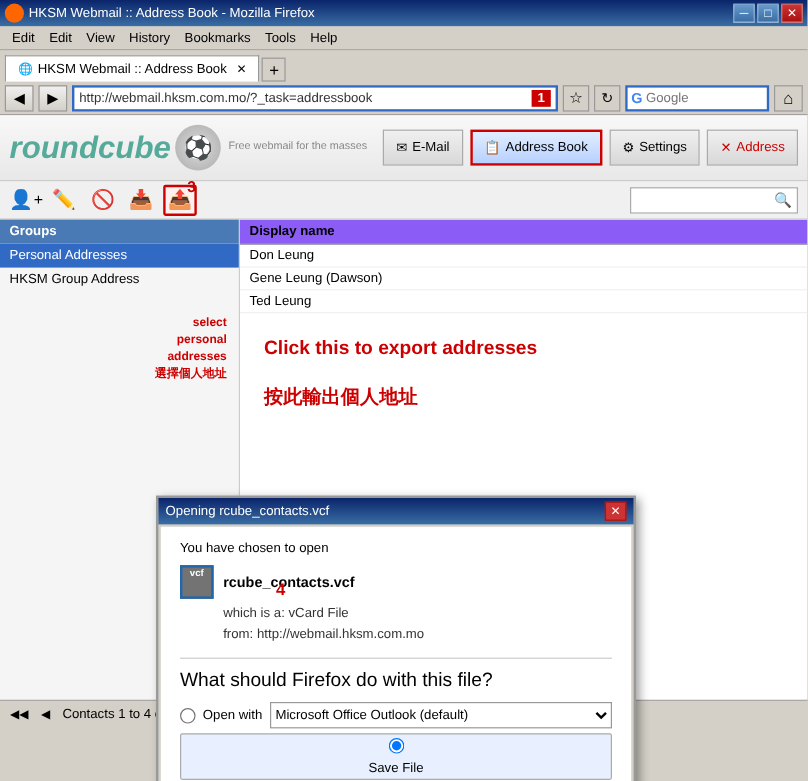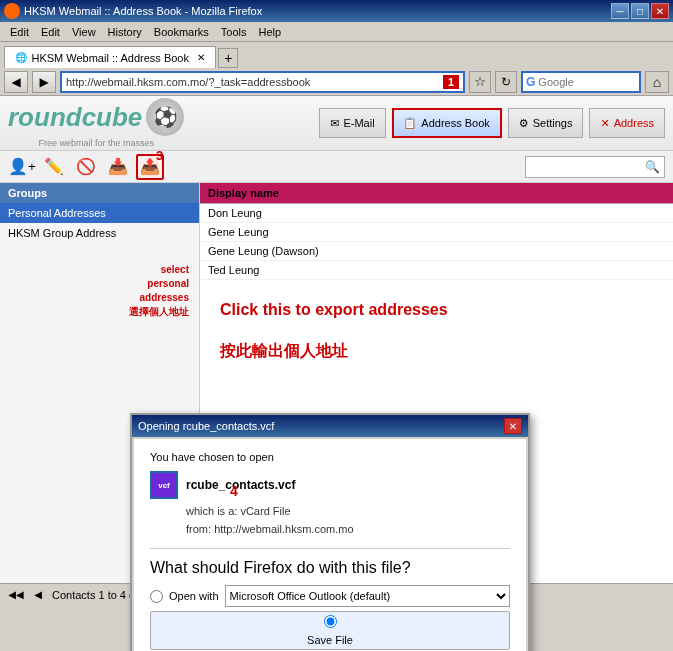--- a/index.html
+++ b/index.html
@@ -31,21 +31,21 @@
     .badge-1 { background: #cc0000; color: white; font-size: 11px; font-weight: bold; padding: 1px 5px; margin-left: 4px; }
     .star-btn { width: 22px; height: 22px; border: 1px solid #999; background: #d4d0c8; display: flex; align-items: center; justify-content: center; font-size: 13px; cursor: pointer; }
     .refresh-btn { width: 22px; height: 22px; border: 1px solid #999; background: #d4d0c8; display: flex; align-items: center; justify-content: center; font-size: 12px; cursor: pointer; }
     .search-box { width: 120px; height: 22px; border: 2px solid #316ac5; display: flex; align-items: center; background: white; }
     .google-g { padding: 0 3px; font-size: 12px; color: #4285f4; font-weight: bold; }
     .search-input { border: none; outline: none; flex: 1; font-size: 11px; background: transparent; }
     .home-btn { width: 24px; height: 22px; border: 1px solid #999; background: #d4d0c8; display: flex; align-items: center; justify-content: center; font-size: 14px; cursor: pointer; }
 
     
     .app-toolbar { background: linear-gradient(to bottom, #f8f8f8, #e8e8e8); height: 55px; display: flex; align-items: center; padding: 4px 8px; border-bottom: 1px solid #ccc; }
-    .logo-area { display: flex; align-items: center; gap: 6px; margin-right: auto; flex-direction: column; }
+    .logo-area { display: flex; align-items: center; gap: 6px; margin-right: auto; }
     .logo-icon { width: 38px; height: 38px; background: radial-gradient(circle, #ddd, #aaa); border-radius: 50%; display: flex; align-items: center; justify-content: center; font-size: 20px; }
     .logo-sub { font-size: 9px; color: #888; display: block; margin-top: -4px; }
     .nav-buttons { display: flex; gap: 6px; align-items: center; }
     .nav-btn-app { background: linear-gradient(to bottom, #f0f0f0, #d8d8d8); border: 1px solid #aaa; padding: 4px 10px; font-size: 11px; cursor: pointer; display: flex; align-items: center; gap: 4px; height: 30px; }
     .nav-btn-app.active { background: linear-gradient(to bottom, #e0eeff, #b8d0ff); border: 1px solid #316ac5; }
 
     
     .action-toolbar { background: #f0f0f0; height: 32px; display: flex; align-items: center; padding: 0 8px; gap: 4px; border-bottom: 1px solid #ccc; }
     .action-btn { width: 28px; height: 26px; border: 1px solid transparent; background: transparent; display: flex; align-items: center; justify-content: center; font-size: 16px; cursor: pointer; border-radius: 2px; }
     .action-btn.highlighted { border: 2px solid #cc0000; background: #fff0f0; }
@@ -53,35 +53,35 @@
 
     
     .sidebar { width: 200px; border-right: 1px solid #ccc; background: #f5f5f5; padding: 0; }
     .sidebar-section-title { background: #4a7ab5; color: white; font-weight: bold; font-size: 11px; padding: 4px 8px; }
     .sidebar-item { padding: 4px 8px; font-size: 11px; cursor: pointer; }
     .sidebar-item.selected { background: #316ac5; color: white; }
     .sidebar-annotation { color: #cc0000; font-size: 10px; font-weight: bold; text-align: right; padding: 20px 10px; line-height: 1.4; }
 
     
     .contact-list { flex: 1; background: white; overflow: hidden; }
-    .contact-list-header { background: #be185d; border-bottom: 1px solid #aaa; padding: 4px 8px; font-size: 11px; font-weight: bold; display: flex; }
+    .contact-list-header { background: #8b5cf6; border-bottom: 1px solid #aaa; padding: 4px 8px; font-size: 11px; font-weight: bold; display: flex; }
     .contact-row { padding: 3px 8px; font-size: 11px; border-bottom: 1px solid #f0f0f0; cursor: pointer; }
 
     
     .annotation-text { color: #cc0000; font-size: 16px; font-weight: bold; padding: 10px; line-height: 1.3; }
 
     
     .statusbar { background: #d4d0c8; height: 22px; display: flex; align-items: center; padding: 0 8px; border-top: 1px solid #a0a0a0; font-size: 11px; gap: 6px; }
     .status-nav-btn { width: 16px; height: 16px; display: flex; align-items: center; justify-content: center; font-size: 10px; cursor: pointer; }
     .dialog { background: #d4d0c8; border: 2px solid #999; width: 400px; box-shadow: 3px 3px 8px rgba(0,0,0,0.4); pointer-events: all; position: absolute; top: 230px; left: 130px; }
     .dialog-titlebar { background: linear-gradient(to bottom, #0a246a, #3a6ea5); color: white; height: 22px; display: flex; align-items: center; justify-content: space-between; padding: 0 6px; font-size: 11px; font-weight: normal; }
     .dialog-close { width: 18px; height: 16px; background: #cc3333; border: 1px solid #aa1111; color: white; display: flex; align-items: center; justify-content: center; cursor: pointer; font-size: 10px; }
     .dialog-body { padding: 12px 16px; background: white; margin: 2px; }
     .dialog-file-row { display: flex; align-items: center; gap: 8px; margin-bottom: 4px; }
-    .file-icon { width: 28px; height: 28px; background: #6d28d9; border: 2px solid #2266aa; display: flex; align-items: center; justify-content: center; font-size: 9px; color: white; font-weight: bold; }
+    .file-icon { width: 28px; height: 28px; background: #737373; border: 2px solid #2266aa; display: flex; justify-content: center; font-size: 9px; color: white; font-weight: bold; }
     .dialog-meta { font-size: 11px; margin-left: 36px; color: #333; line-height: 1.6; }
     .dialog-separator { height: 1px; background: #ccc; margin: 10px 0; }
     .dialog-question { font-size: 16px; margin-bottom: 8px; }
     .radio-row { display: flex; align-items: center; gap: 6px; font-size: 11px; margin-bottom: 4px; }
     .radio-row.highlighted { border: 1px solid #aaa; background: #e8f0ff; padding: 3px 4px; border-radius: 2px; flex-direction: column; }
     .select-dropdown { height: 22px; border: 1px solid #999; font-size: 11px; background: white; flex: 1; }
   </style>
 </head>
 <body>
 
@@ -195,21 +195,20 @@
       <span>addresses</span><br>
       <span>選擇個人地址</span>
     </div>
   </div>
 
   <div class="contact-list">
     <div class="contact-list-header">
       <span>Display name</span>
     </div>
     <div class="contact-row">Don Leung</div>
-    <div class="contact-row">Gene Leung</div>
     <div class="contact-row">Gene Leung (Dawson)</div>
     <div class="contact-row">Ted Leung</div>
     <div style="padding:10px;position:relative;">
       <div class="annotation-text">Click this to export addresses</div>
       <div class="annotation-text">按此輸出個人地址</div>
     </div>
   </div>
 
   <div class="dialog">
     <div class="dialog-titlebar">

